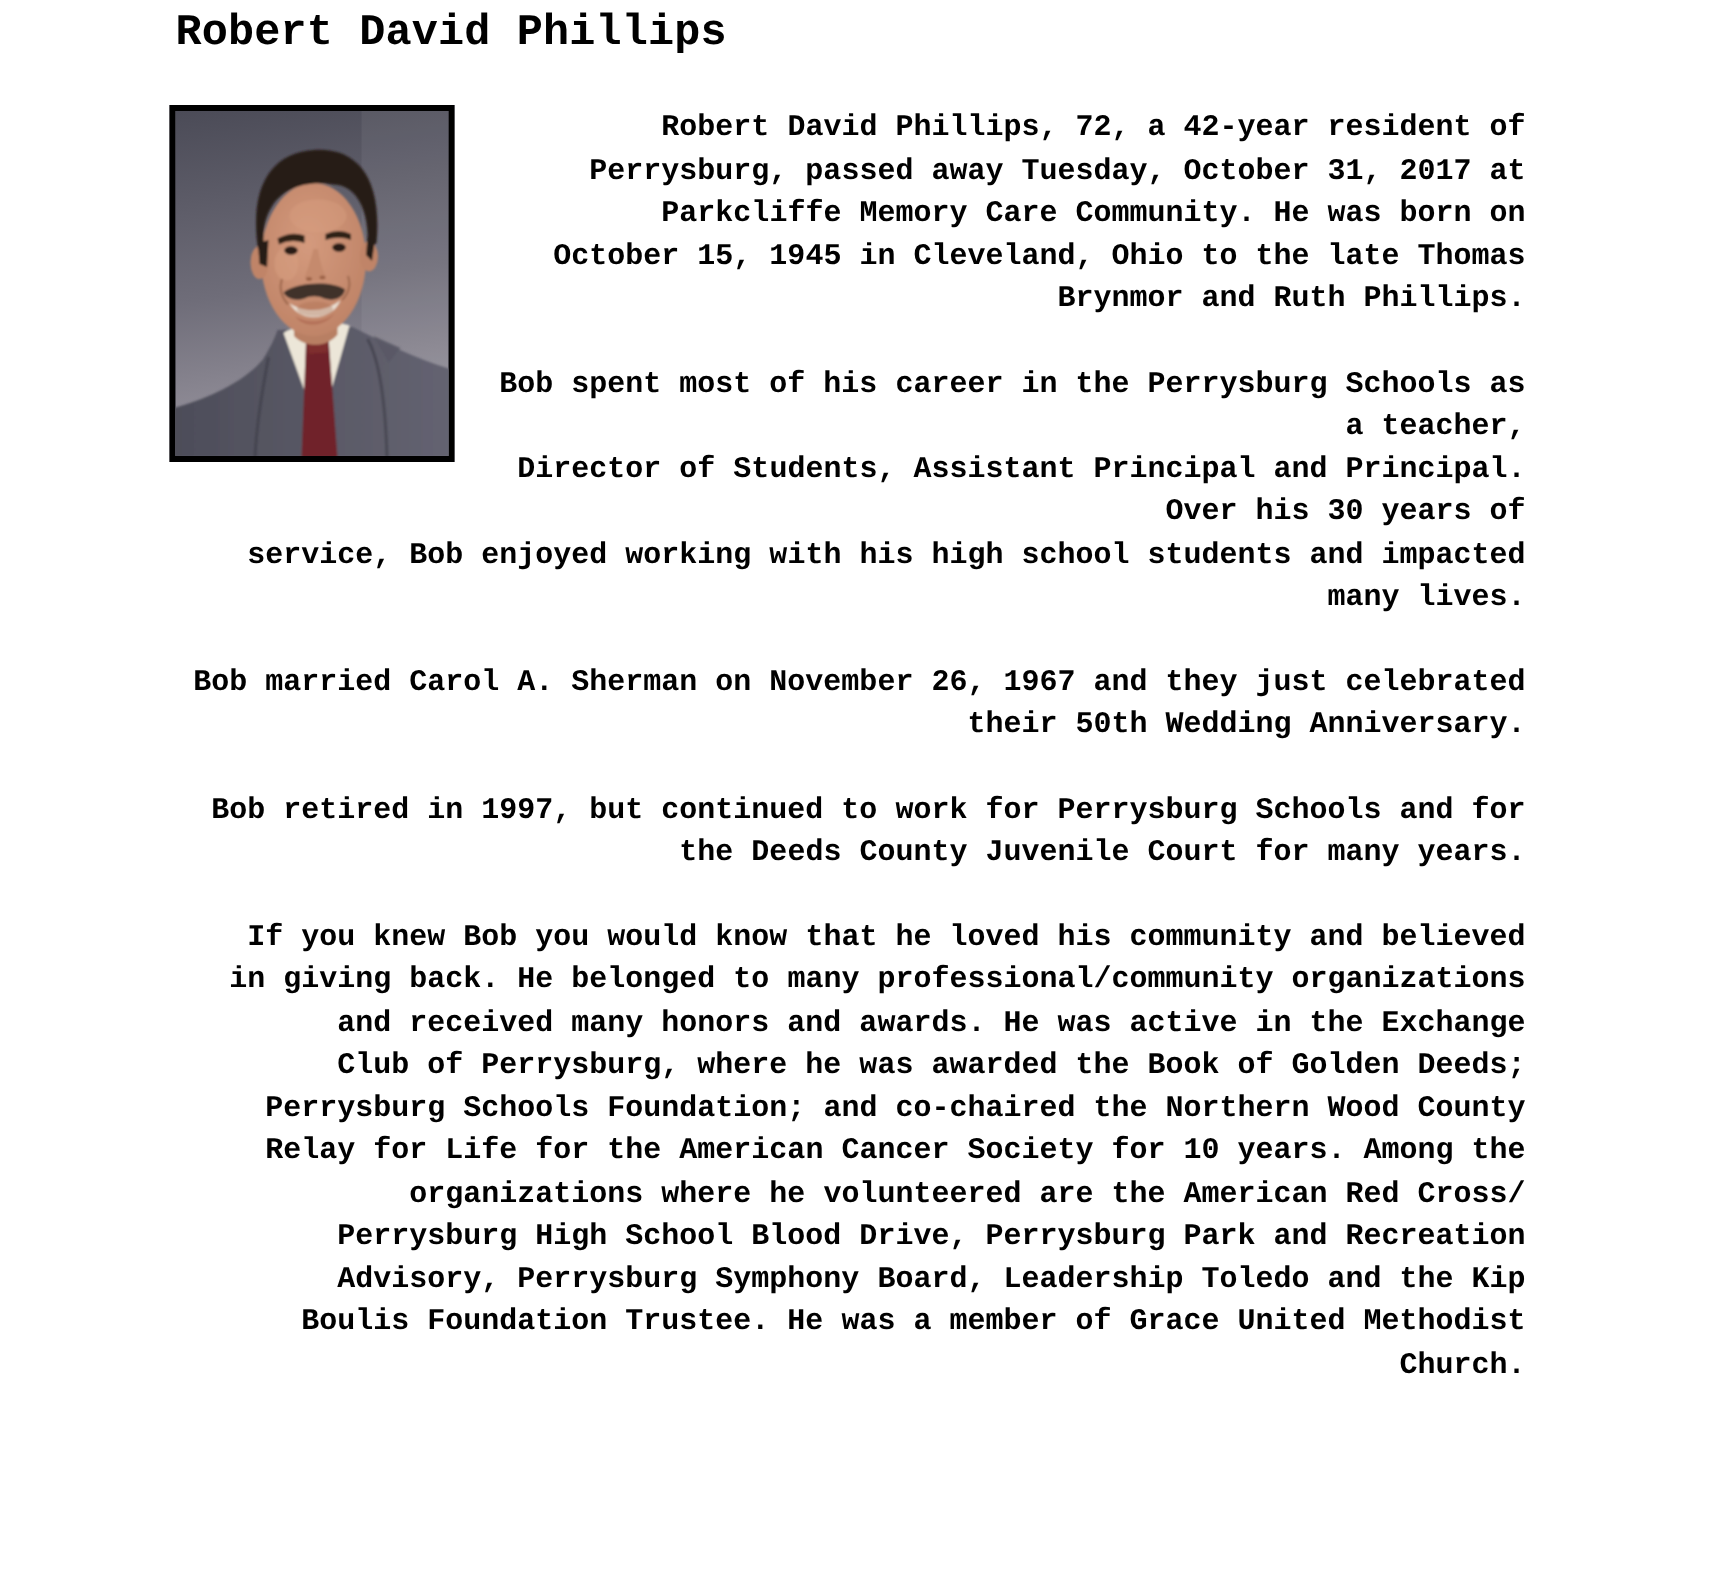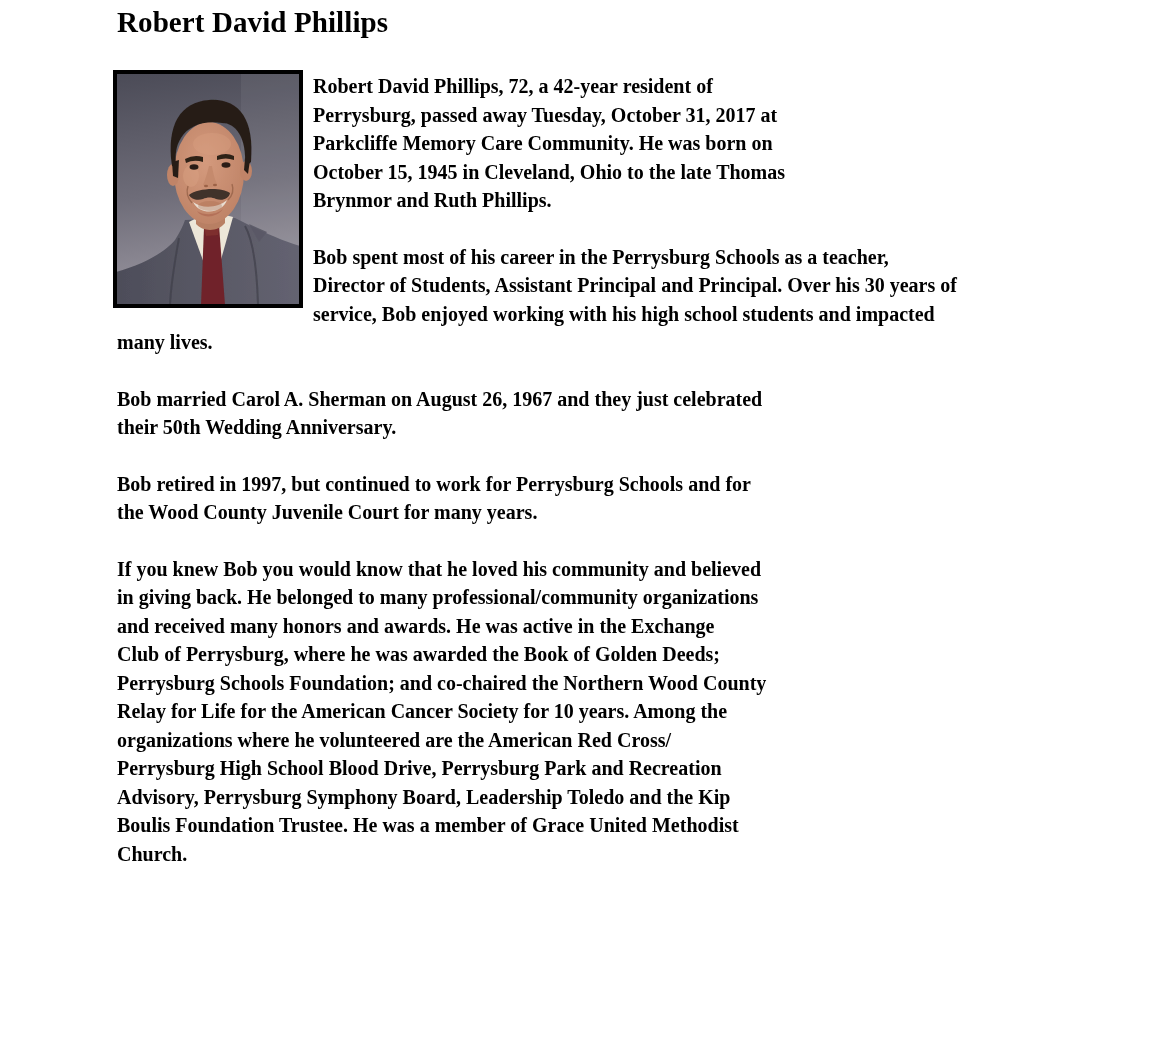--- a/index.html
+++ b/index.html
@@ -4,21 +4,21 @@
 <style>
   html, body { margin: 0; padding: 0; background: #ffffff; }
   .page {
     position: relative;
     width: 1119px;
     height: 1054px;
     background: #ffffff;
     overflow: hidden;
     box-sizing: border-box;
     padding: 5px 0 0 117px;
-    font-family: Liberation Serif, serif;
+    font-family: Liberation Mono, monospace;
     font-weight: 700;
     color: #000000;
   }
   .title {
     font-size: 29px;
     line-height: 34px;
     margin: 0;
     font-weight: 700;
     letter-spacing: 0.1px;
   }
@@ -29,20 +29,21 @@
   }
   .content {
     margin-top: 33px;
     width: 900px;
     font-size: 20px;
     line-height: 28.5px;
   }
   .content p {
     margin: 0 0 28px 0;
     white-space: pre-line;
+    text-align: right;
   }
   .content p:last-child { margin-bottom: 0; }
   .photo-frame {
     float: left;
     width: 182px;
     height: 230px;
     border: 4px solid #000000;
     margin: -2px 10px 0 -4px;
     background: #6e6c78;
   }
@@ -131,24 +132,24 @@
 
     <p>Robert David Phillips, 72, a 42-year resident of
 Perrysburg, passed away Tuesday, October 31, 2017 at
 Parkcliffe Memory Care Community. He was born on
 October 15, 1945 in Cleveland, Ohio to the late Thomas
 Brynmor and Ruth Phillips.</p>
     <p>Bob spent most of his career in the Perrysburg Schools as a teacher,
 Director of Students, Assistant Principal and Principal. Over his 30 years of
 service, Bob enjoyed working with his high school students and impacted
 many lives.</p>
-    <p>Bob married Carol A. Sherman on August 26, 1967 and they just celebrated
+    <p>Bob married Carol A. Sherman on November 26, 1967 and they just celebrated
 their 50th Wedding Anniversary.</p>
     <p>Bob retired in 1997, but continued to work for Perrysburg Schools and for
-the Wood County Juvenile Court for many years.</p>
+the Deeds County Juvenile Court for many years.</p>
     <p>If you knew Bob you would know that he loved his community and believed
 in giving back. He belonged to many professional/community organizations
 and received many honors and awards. He was active in the Exchange
 Club of Perrysburg, where he was awarded the Book of Golden Deeds;
 Perrysburg Schools Foundation; and co-chaired the Northern Wood County
 Relay for Life for the American Cancer Society for 10 years. Among the
 organizations where he volunteered are the American Red Cross/
 Perrysburg High School Blood Drive, Perrysburg Park and Recreation
 Advisory, Perrysburg Symphony Board, Leadership Toledo and the Kip
 Boulis Foundation Trustee. He was a member of Grace United Methodist

